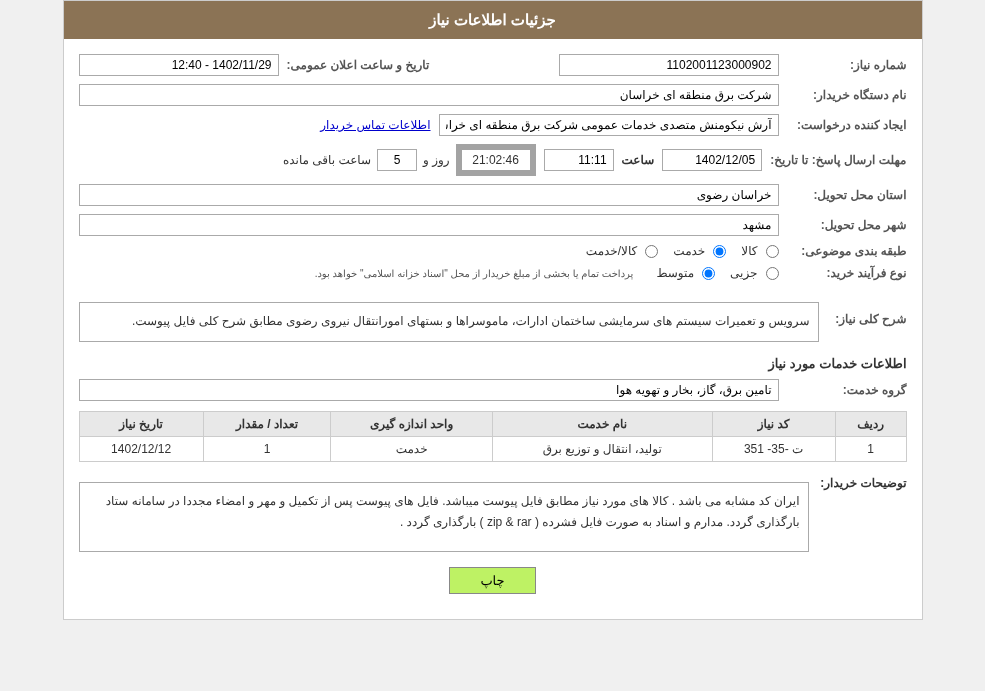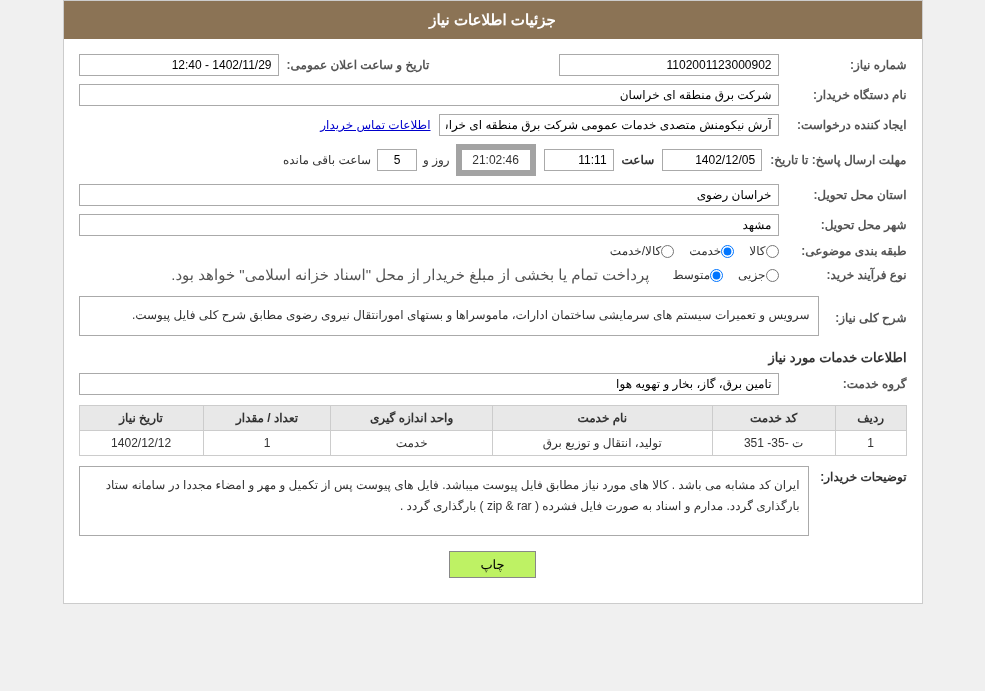--- a/index.html
+++ b/index.html
@@ -57,21 +57,21 @@
       cursor: pointer;
     }
     .radio-group {
       display: flex;
       gap: 15px;
       align-items: center;
     }
     .radio-item {
       display: flex;
       align-items: center;
-      gap: 0;
+      gap: 8px;
     }
     .section-title {
       font-weight: bold;
       font-size: 13px;
       margin: 12px 0 8px 0;
       color: #333;
     }
     .table-section {
       margin-top: 10px;
     }
@@ -91,20 +91,21 @@
       border: 1px solid #ccc;
       padding: 5px 8px;
       text-align: center;
     }
     .note-box {
       border: 1px solid #aaa;
       background: #fff;
       padding: 8px;
       font-size: 12px;
       direction: rtl;
+      margin-top: 10px;
       line-height: 1.8;
     }
     .buyer-notes-row {
       display: flex;
       align-items: flex-start;
       gap: 8px;
       margin-top: 10px;
     }
     .buyer-notes-label {
       font-weight: bold;
@@ -231,21 +232,21 @@
       <div class="radio-group">
         <div class="radio-item">
           <input type="radio" name="process" value="jozei" style="">
           <span>جزیی</span>
         </div>
         <div class="radio-item">
           <input type="radio" name="process" value="motavasset" checked="" style="">
           <span>متوسط</span>
         </div>
       </div>
-      <span style="font-size:15px; color:#555; margin-right: 15px;">پرداخت تمام یا بخشی از مبلغ خریدار از محل "اسناد خزانه اسلامی" خواهد بود.</span>
+      <span style="font-size:10px; color:#555; margin-right: 15px;">پرداخت تمام یا بخشی از مبلغ خریدار از محل "اسناد خزانه اسلامی" خواهد بود.</span>
     </div>
 
     <div style="margin-top:12px;">
       <div class="form-row">
         <span class="label" style="min-width:80px;vertical-align:top;padding-top:4px;">شرح کلی نیاز:</span>
         <div class="note-box" style="flex:1;">
           <span>سرویس و تعمیرات سیستم های سرمایشی ساختمان ادارات، ماموسراها و  بستهای امورانتقال نیروی رضوی مطابق شرح کلی فایل پیوست.</span>
         </div>
       </div>
     </div>
@@ -255,21 +256,21 @@
     <div class="form-row">
       <span class="label">گروه خدمت:</span>
       <input class="input-field input-wide" type="text" readonly="" value="تامین برق، گاز، بخار و تهویه هوا" style="">
     </div>
 
     <div class="table-section">
       <table class="data-table">
         <thead>
           <tr>
             <th>ردیف</th>
-            <th>کد خدمت</th>
+            <th>کد نیاز</th>
             <th>نام خدمت</th>
             <th>واحد اندازه گیری</th>
             <th>تعداد / مقدار</th>
             <th>تاریخ نیاز</th>
           </tr>
         </thead>
         <tbody id="services-tbody">
         <tr>
       <td>1</td>
       <td>ت -35- 351</td>

